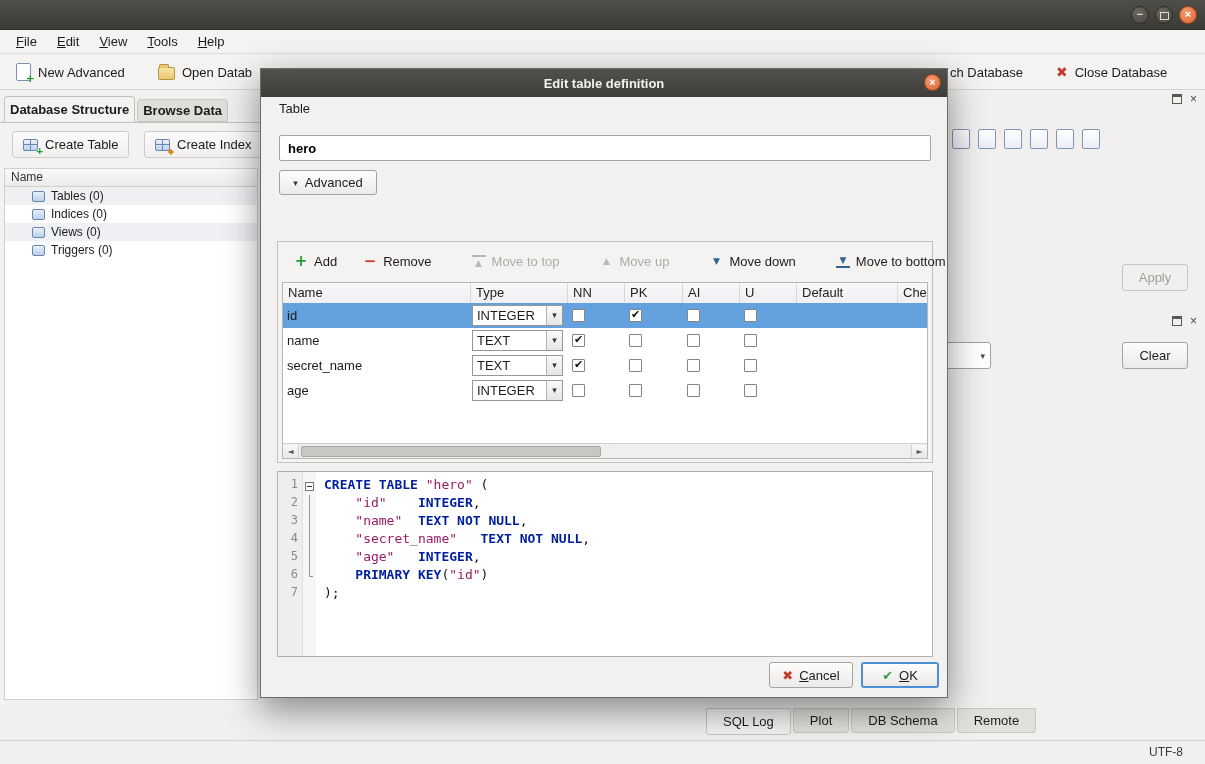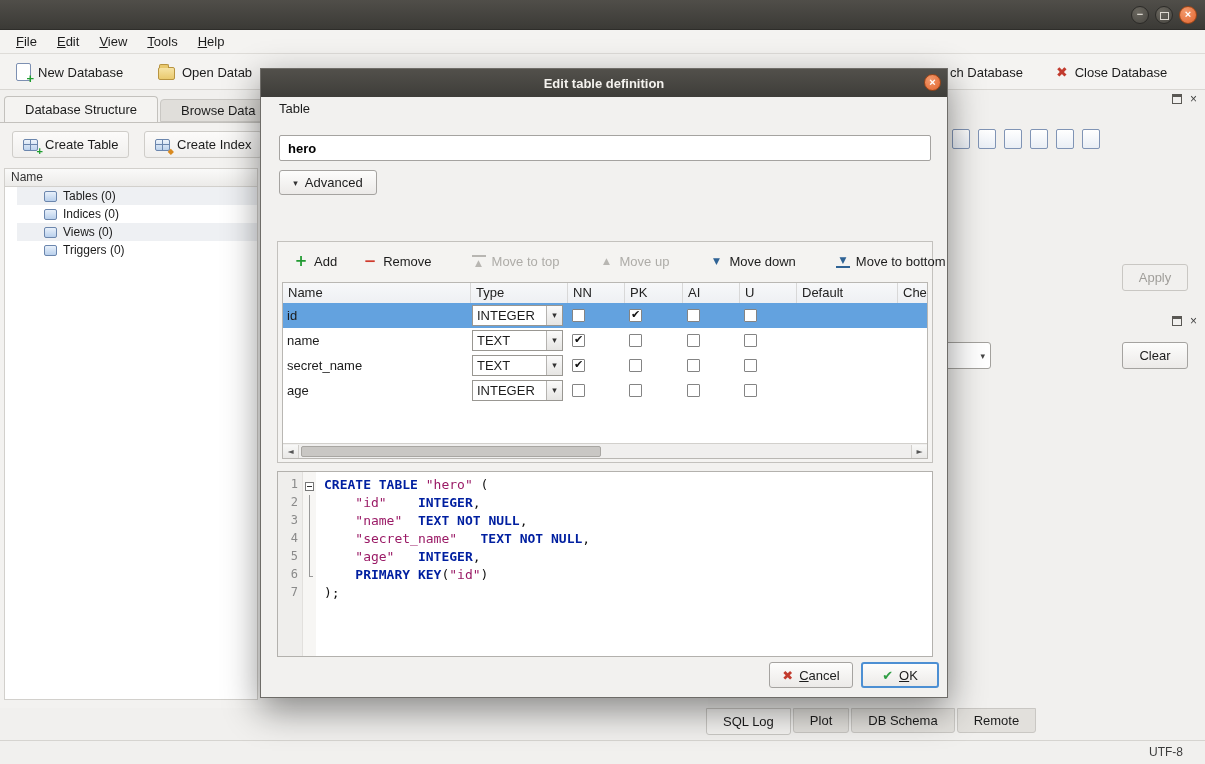--- a/index.html
+++ b/index.html
@@ -27,36 +27,36 @@
   .toolbar { position:absolute; left:0; top:54px; width:100%; height:36px;
     background:#f4f3f1; border-bottom:1px solid #d9d7d3; }
   .tb-btn { position:absolute; top:4px; height:28px; display:flex; align-items:center; gap:7px; padding:0 8px; }
   .tb-ic-page { width:15px; height:18px; background:#fff; border:1px solid #7d90b2; border-radius:2px; position:relative; }
   .tb-ic-page.new::after { content:"+"; position:absolute; right:-4px; bottom:-6px; color:#1f9d2f; font-weight:bold; font-size:13px; }
   .tb-ic-folder { width:17px; height:13px; background:linear-gradient(#f6e3a4,#e9c96e); border:1px solid #b89440; border-radius:2px; position:relative; margin-top:3px; }
   .tb-ic-folder::before { content:""; position:absolute; left:0; top:-4px; width:8px; height:3px; background:#e9c96e; border:1px solid #b89440; border-bottom:none; border-radius:2px 2px 0 0; }
   .x-glyph { color:#c23b2e; font-weight:bold; font-size:14px; font-family:"DejaVu Sans",sans-serif; }
   
   .main-tabs { position:absolute; left:4px; top:96px; height:26px; display:flex; align-items:flex-end; gap:2px; }
-  .main-tab { padding:0 20px; line-height:25px; white-space:nowrap; }
+  .main-tab { padding:0 5px; line-height:25px; white-space:nowrap;font-weight:bold; }
   .main-tab.active { background:#f4f3f1; border:1px solid #c3c1bd; border-bottom:none; border-radius:4px 4px 0 0; height:26px; }
   .main-tab.inactive { background:#e0deda; border:1px solid #c9c7c3; border-radius:4px 4px 0 0; height:23px; line-height:22px; }
   .structure-pane { position:absolute; left:0; top:122px; width:708px; height:586px; background:#f3f2f0; border-top:1px solid #c3c1bd; }
   .tool-btn { position:absolute; height:27px; display:flex; align-items:center; gap:7px; padding:0 10px;
     background:linear-gradient(#fcfbfa,#f0efed); border:1px solid #cfcdc9; border-radius:3px; }
   .ic-table { width:15px; height:12px; border:1px solid #6b86ad; background:linear-gradient(#eef4fb,#bcd2ec); border-radius:2px; position:relative; }
   .ic-table::before { content:""; position:absolute; left:0; right:0; top:4px; height:1px; background:#6b86ad; }
   .ic-table::after { content:""; position:absolute; top:0; bottom:0; left:6px; width:1px; background:#6b86ad; }
   .badge-plus { position:absolute; right:-6px; bottom:-7px; color:#1f9d2f; font-weight:bold; font-size:11px; }
   .badge-dot { position:absolute; right:-5px; bottom:-6px; color:#d98a1f; font-size:8px; }
   .tree-header { position:absolute; left:4px; top:168px; width:254px; height:19px;
     background:linear-gradient(#fafaf9,#ecebe9); border:1px solid #d2d0cc; padding-left:6px;
     font-size:12px; line-height:17px; color:#333; }
   .tree-body { position:absolute; left:4px; top:187px; width:254px; height:513px; background:#fff;
-    border:1px solid #d2d0cc; border-top:none;padding-left:12px; }
+    border:1px solid #d2d0cc; border-top:none; }
   .tree-item { height:18px; display:flex; align-items:center; gap:6px; padding-left:27px; font-size:12px; }
   .tree-item.alt { background:#eef0f3; }
   .tree-ic { width:13px; height:11px; border:1px solid #6b86ad; background:linear-gradient(#e8f0fa,#b9d0ec); border-radius:2px; flex:0 0 auto; }
   
   .mini-icon { position:absolute; top:129px; width:18px; height:20px;
     background:linear-gradient(#ffffff,#e9eef5); border:1px solid #8094b5; border-radius:2px; }
   .dock-ctrl { position:absolute; display:flex; gap:8px; align-items:center; }
   .float-ic { width:10px; height:10px; border:1px solid #5a5854; display:inline-block; position:relative; }
   .float-ic::after { content:""; position:absolute; left:0; right:0; top:0; height:2px; background:#5a5854; }
   .dock-x { font-size:12px; color:#444; line-height:10px; }
@@ -170,21 +170,21 @@
       <div class="menu-item">File</div>
       <div class="menu-item">Edit</div>
       <div class="menu-item">View</div>
       <div class="menu-item">Tools</div>
       <div class="menu-item">Help</div>
     </div>
 
   <div class="toolbar">
     <div class="tb-btn" style="left:8px">
       <span class="tb-ic-page new"></span>
-      <span>New Database</span>
+      <span>New Advanced</span>
     </div>
     <div class="tb-btn" style="left:150px">
       <span class="tb-ic-folder"></span>
       <span>Open Datab</span>
     </div>
     <div class="tb-btn" style="left:942px">
       <span>ch Database</span>
     </div>
     <div class="tb-btn" style="left:1048px">
       <span class="x-glyph">✖</span>

